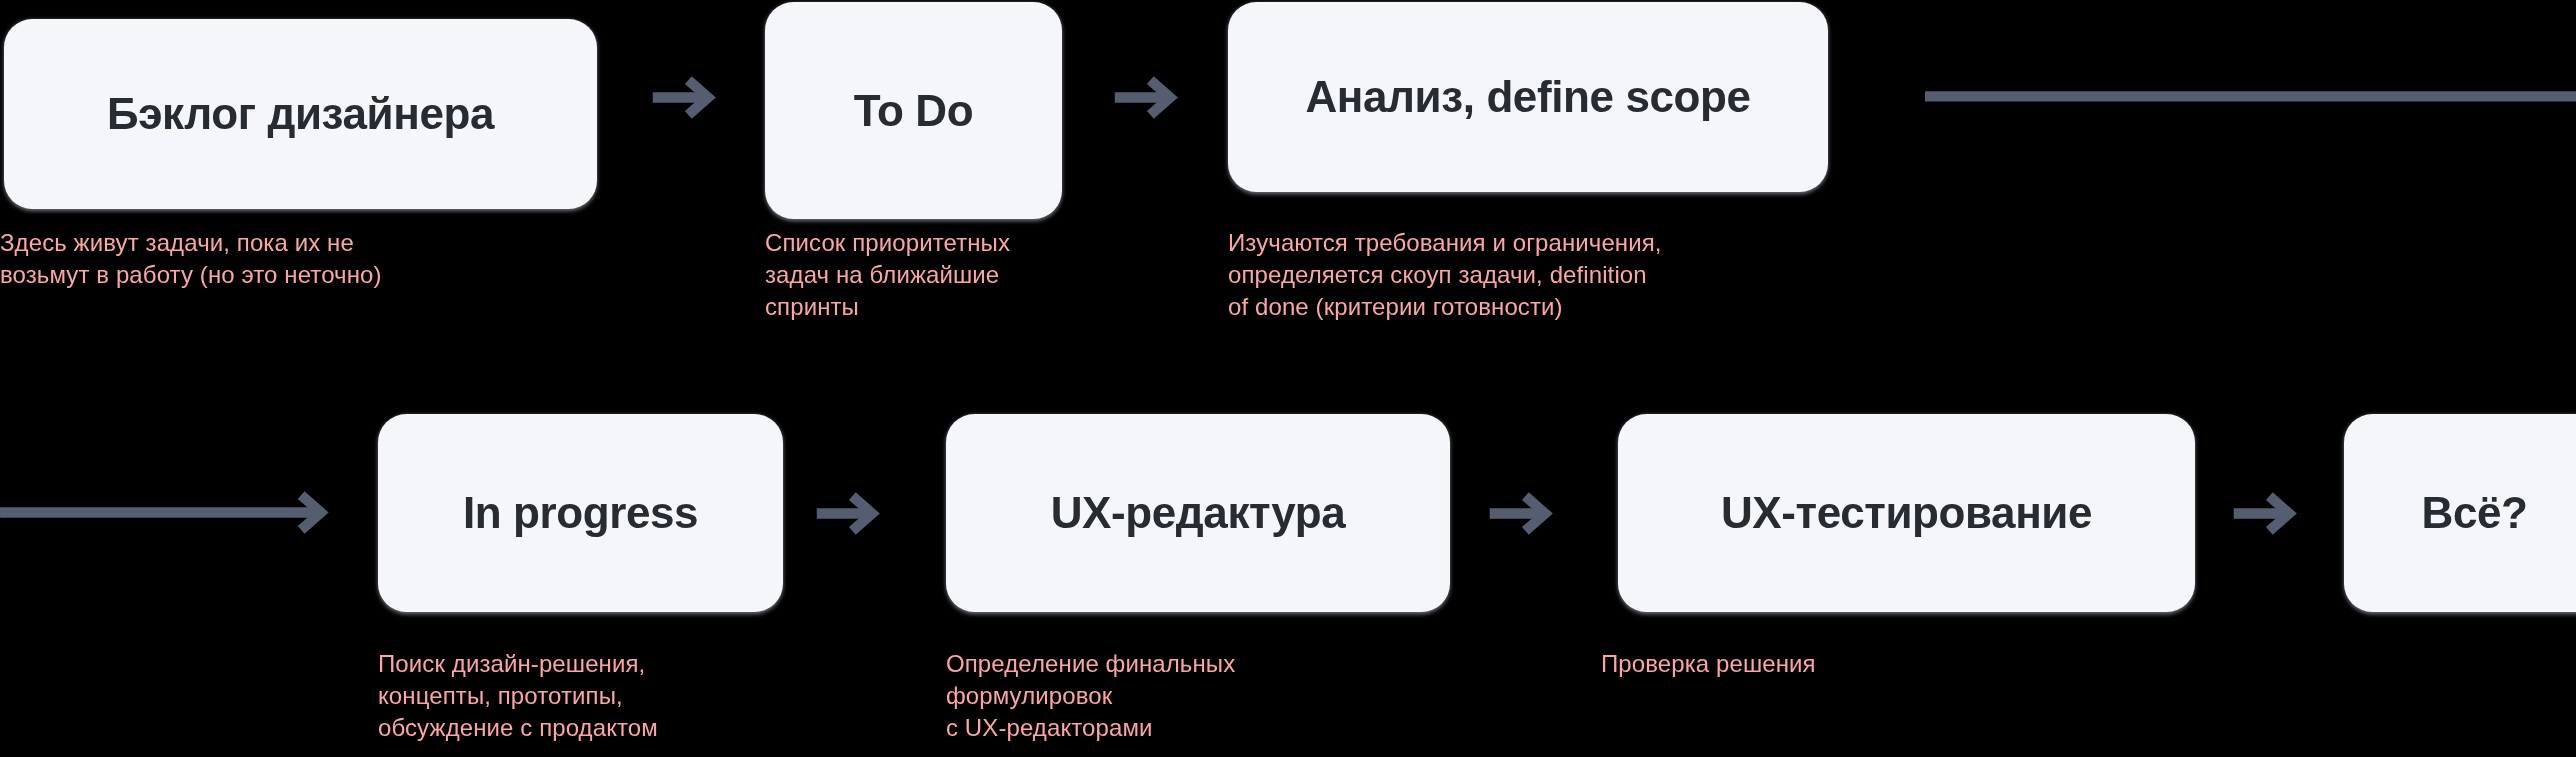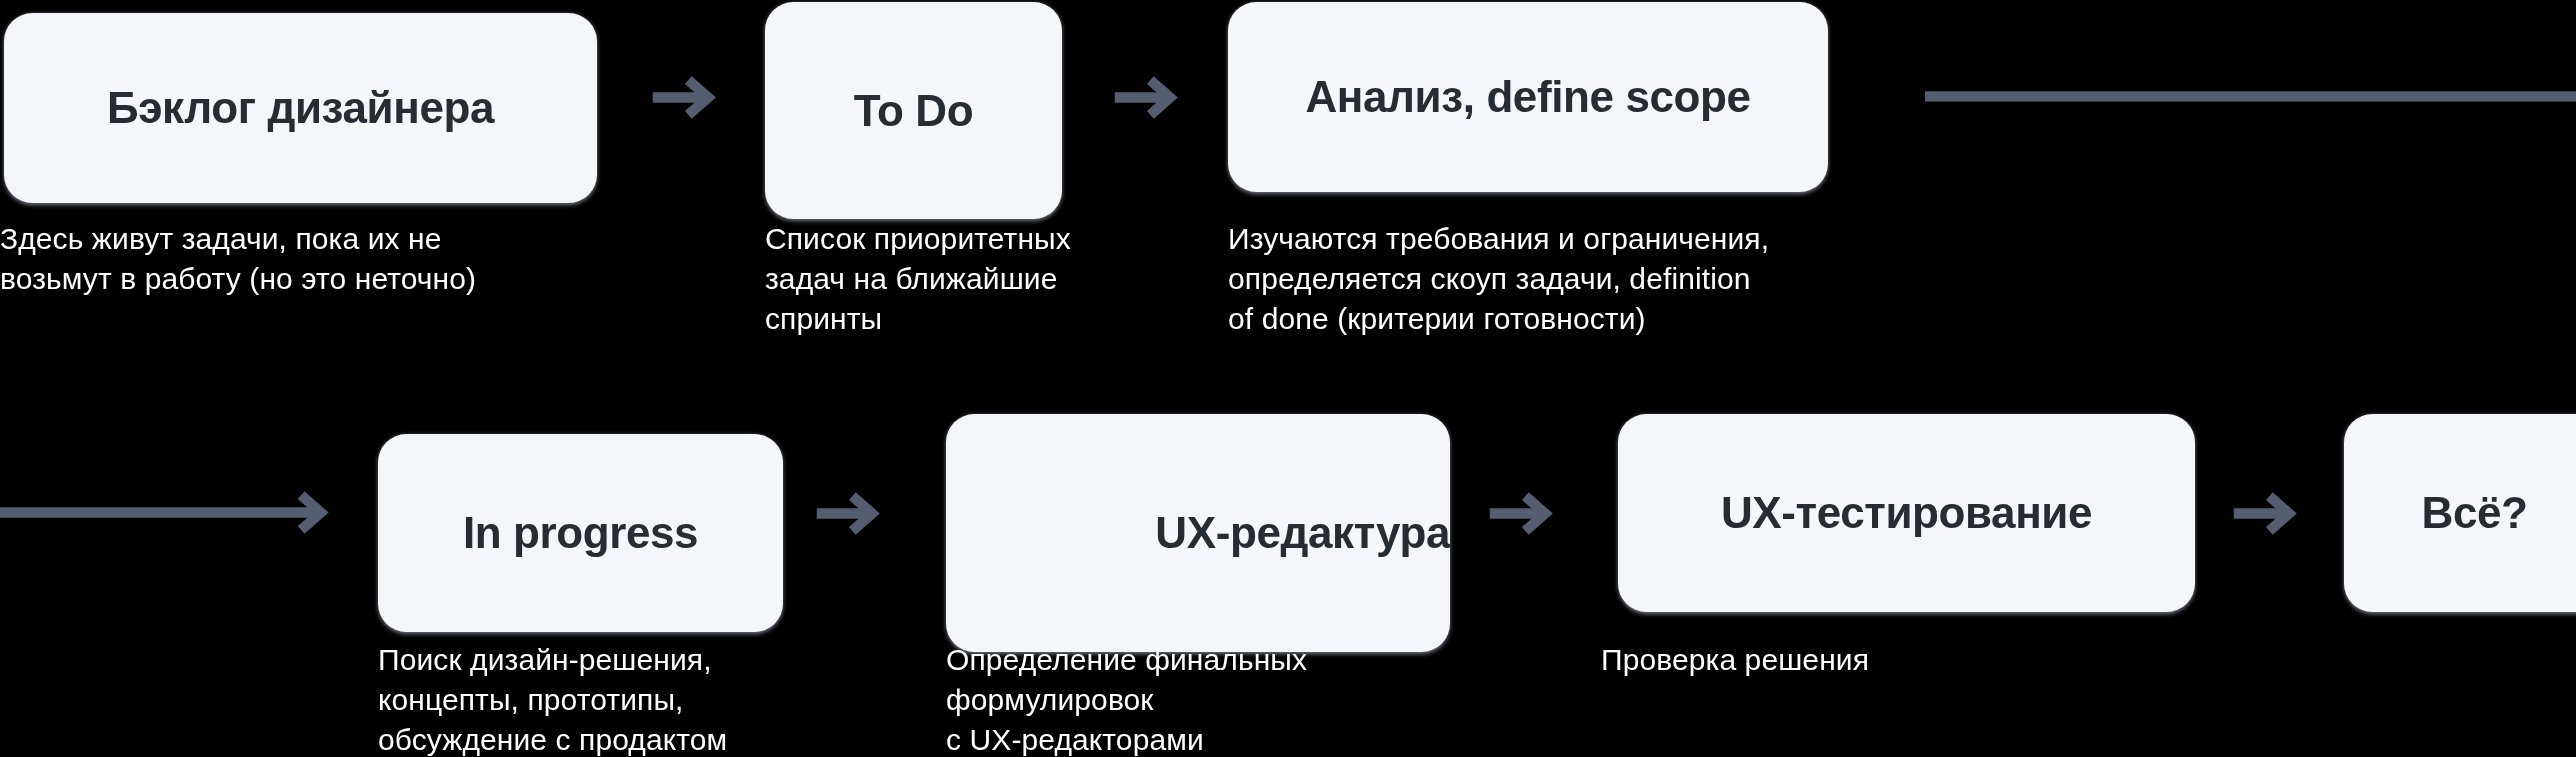--- a/index.html
+++ b/index.html
@@ -38,46 +38,47 @@
     font-weight: 700;
     font-size: 44px;
     letter-spacing: -0.4px;
     line-height: 1;
     white-space: nowrap;
   }
 
   
   .caption {
     position: absolute;
-    color: #ffffff;
-    font-size: 30px;
+    color: #fca5a5;
+    font-size: 24px;
     font-weight: 400;
     line-height: 1.33;
     letter-spacing: 0.1px;
     white-space: pre-line;
+    margin-top: 8px;
   }
 
   
   .arrow {
     position: absolute;
   }
   .arrow svg { display: block; }
 
   
   .connector {
     position: absolute;
   }
   .connector svg { display: block; }
 </style>
 </head>
 <body>
 
 <div id="canvas">
 
-  <div class="node" style="left:4px; top:13px; width:593px; height:190px;">
+  <div class="node" style="left:4px; top:19px; width:593px; height:190px;">
     <span class="node-label">Бэклог дизайнера</span>
   </div>
   <div class="caption" style="left:0px; top:219px; width:601px;">Здесь живут задачи, пока их не
 возьмут в работу (но это неточно)</div>
 
   <div class="arrow" style="left:648px; top:73px;">
     <svg width="68" height="49" viewBox="0 0 86 62" aria-hidden="true">
       <path d="M6 31 H74" stroke="#555e70" stroke-width="13" fill="none" stroke-linecap="butt"></path>
       <path d="M51 9 L76 31 L51 53" stroke="#555e70" stroke-width="13" fill="none" stroke-linecap="butt" stroke-linejoin="miter"></path>
     </svg>
@@ -110,35 +111,35 @@
     </svg>
   </div>
 
   <div class="connector" style="left:0px; top:488px;">
     <svg width="332" height="49" viewBox="0 0 420 62" aria-hidden="true">
       <path d="M0 31 H404" stroke="#555e70" stroke-width="13" fill="none" stroke-linecap="butt"></path>
       <path d="M381 9 L406 31 L381 53" stroke="#555e70" stroke-width="13" fill="none" stroke-linecap="butt" stroke-linejoin="miter"></path>
     </svg>
   </div>
 
-  <div class="node" style="left:378px; top:414px; width:405px; height:198px;margin-top:20px;">
+  <div class="node" style="left:378px; top:414px; width:405px; height:198px;">
     <span class="node-label">In progress</span>
   </div>
   <div class="caption" style="left:378px; top:640px; width:443px;">Поиск дизайн-решения,
 концепты, прототипы,
 обсуждение с продактом</div>
 
   <div class="arrow" style="left:812px; top:489px;">
     <svg width="68" height="49" viewBox="0 0 86 62" aria-hidden="true">
       <path d="M6 31 H74" stroke="#555e70" stroke-width="13" fill="none" stroke-linecap="butt"></path>
       <path d="M51 9 L76 31 L51 53" stroke="#555e70" stroke-width="13" fill="none" stroke-linecap="butt" stroke-linejoin="miter"></path>
     </svg>
   </div>
 
-  <div class="node" style="left:946px; top:414px; width:504px; height:238px;justify-content:flex-end;">
+  <div class="node" style="left:946px; top:414px; width:504px; height:198px;">
     <span class="node-label">UX-редактура</span>
   </div>
   <div class="caption" style="left:946px; top:640px; width:490px;">Определение финальных
 формулировок
 с UX-редакторами</div>
 
   <div class="arrow" style="left:1485px; top:489px;">
     <svg width="68" height="49" viewBox="0 0 86 62" aria-hidden="true">
       <path d="M6 31 H74" stroke="#555e70" stroke-width="13" fill="none" stroke-linecap="butt"></path>
       <path d="M51 9 L76 31 L51 53" stroke="#555e70" stroke-width="13" fill="none" stroke-linecap="butt" stroke-linejoin="miter"></path>

